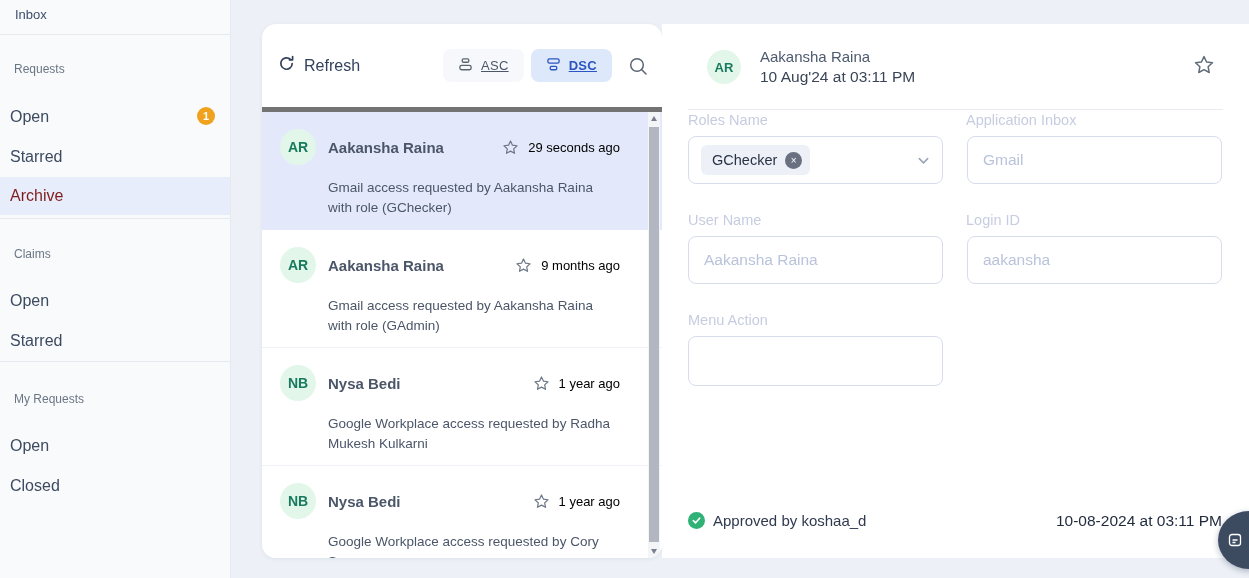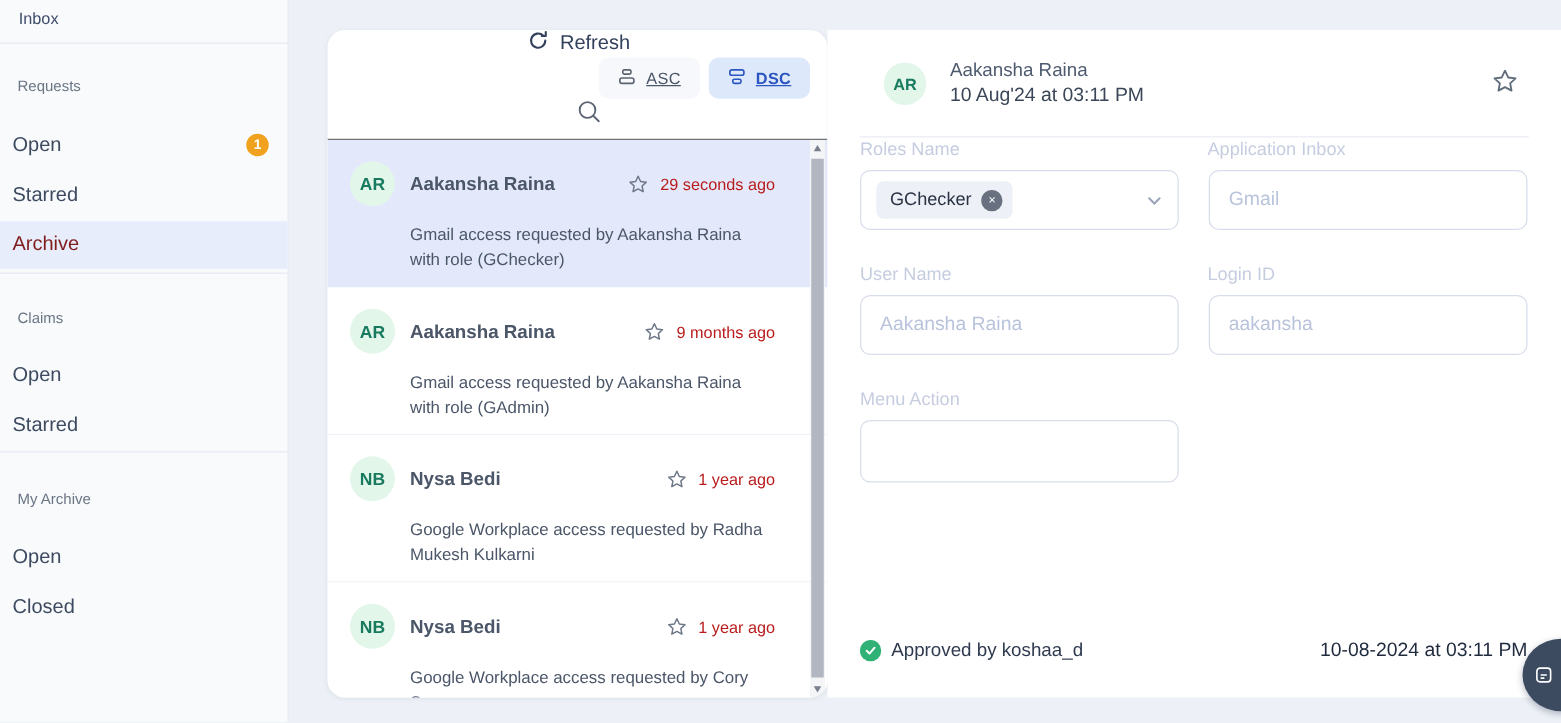--- a/index.html
+++ b/index.html
@@ -19,21 +19,21 @@
   .sb-div { position:absolute; left:0; width:100%; height:1px; background:#e5e9f0; }
   .sb-active { background:#e7edfb; color:#7f1d1d; font-weight:normal; height:38px; line-height:38px; }
   .sb-badge { position:absolute; left:197px; top:107px; width:18px; height:18px; border-radius:50%;
               background:#f0a21f; color:#fff; font-size:11px; font-weight:bold;
               display:flex; align-items:center; justify-content:center; cursor:pointer; }
 
   
   .list-card { position:absolute; left:262px; top:24px; width:400px; height:534px;
                background:#fff; border-radius:14px; box-shadow:0 1px 4px rgba(20,30,60,.07); overflow:hidden; }
   .toolbar { position:relative; height:88px; display:flex; align-items:center; padding:0 14px 0 16px;
-             border-bottom:1px solid #737373;flex-direction:column; }
+             border-bottom:5px solid #737373; }
   .refresh-btn { display:flex; align-items:center; gap:9px; color:#33415c; font-size:16px; cursor:pointer; }
   .refresh-btn svg { width:17px; height:17px; }
   .seg { display:flex; margin-left:auto; gap:7px; }
   .seg-btn { display:flex; align-items:center; gap:8px; height:33px; padding:0 15px;
              border-radius:8px; font-size:13px; letter-spacing:.3px; cursor:pointer;text-decoration:underline; }
   .seg-asc { background:#f7f8fb; color:#4b5669; }
   .seg-dsc { background:#dde8fa; color:#2b55c0; font-weight:bold; }
   .seg-btn svg { width:15px; height:15px; }
   .search-btn { margin-left:16px; color:#5b6472; cursor:pointer; display:flex; }
   .search-btn svg { width:20px; height:20px; }
@@ -41,21 +41,21 @@
   .list-body { position:relative; height:446px; }
   .req-item { position:relative; padding:17px 42px 0 18px; height:118px; cursor:pointer; background:#fff; }
   .req-item.selected { background:#e3e9fb; }
   .req-item.divided { border-bottom:1px solid #eef1f5; }
   .req-row { display:flex; align-items:center; }
   .avatar { width:36px; height:36px; border-radius:50%; background:#e2f6ea; color:#187a5e;
             font-size:14px; font-weight:bold; display:flex; align-items:center; justify-content:center; flex:none; }
   .req-name { margin-left:12px; font-size:15px; font-weight:bold; color:#4b5669; flex:1; }
   .star { color:#6d7787; display:flex; cursor:pointer; }
   .star svg { width:17px; height:17px; }
-  .req-time { margin-left:9px; font-size:13px; color:#b91c1c; white-space:nowrap; }
+  .req-time { margin-left:9px; font-size:13px; color:#000000; white-space:nowrap; }
   .req-desc { margin:13px 0 0 48px; font-size:13.5px; line-height:20px; color:#4b5669; max-width:302px; }
 
   
   .vscroll { position:absolute; right:2px; top:88px; width:12px; height:446px; background:#f4f5f7; }
   .vs-arrow { position:absolute; left:0; width:12px; height:14px; background:#f4f5f7; cursor:pointer; }
   .vs-arrow.up { top:0; } .vs-arrow.down { bottom:0; }
   .vs-arrow.up::after { content:""; position:absolute; left:2.5px; top:4px;
       border-left:3.5px solid transparent; border-right:3.5px solid transparent; border-bottom:5px solid #787f8c; }
   .vs-arrow.down::after { content:""; position:absolute; left:2.5px; top:5px;
       border-left:3.5px solid transparent; border-right:3.5px solid transparent; border-top:5px solid #787f8c; }
@@ -118,21 +118,21 @@
     <div class="sb-badge">1</div>
     <div class="sb-item" style="top:143px">Starred</div>
     <div class="sb-item sb-active" style="top:177px">Archive</div>
     <div class="sb-div" style="top:218px"></div>
 
     <div class="sb-label" style="top:246px">Claims</div>
     <div class="sb-item" style="top:287px">Open</div>
     <div class="sb-item" style="top:327px">Starred</div>
     <div class="sb-div" style="top:361px"></div>
 
-    <div class="sb-label" style="top:391px">My Archive</div>
+    <div class="sb-label" style="top:391px">My Requests</div>
     <div class="sb-item" style="top:432px">Open</div>
     <div class="sb-item" style="top:472px">Closed</div>
   </nav>
 
   <section class="list-card">
     <div class="toolbar">
       <div class="refresh-btn">
         <span>
           <svg viewBox="0 0 17 17" fill="none" stroke="#33415c" stroke-width="1.7" stroke-linecap="round">
             <path d="M14.2 8.5a5.7 5.7 0 1 1-1.7-4.05"></path>

